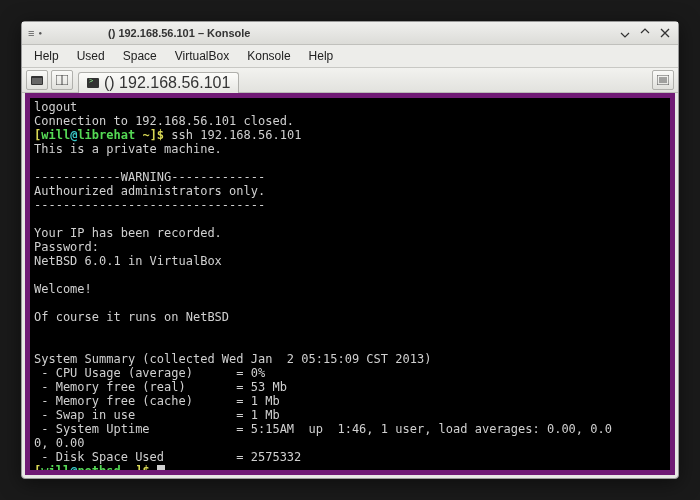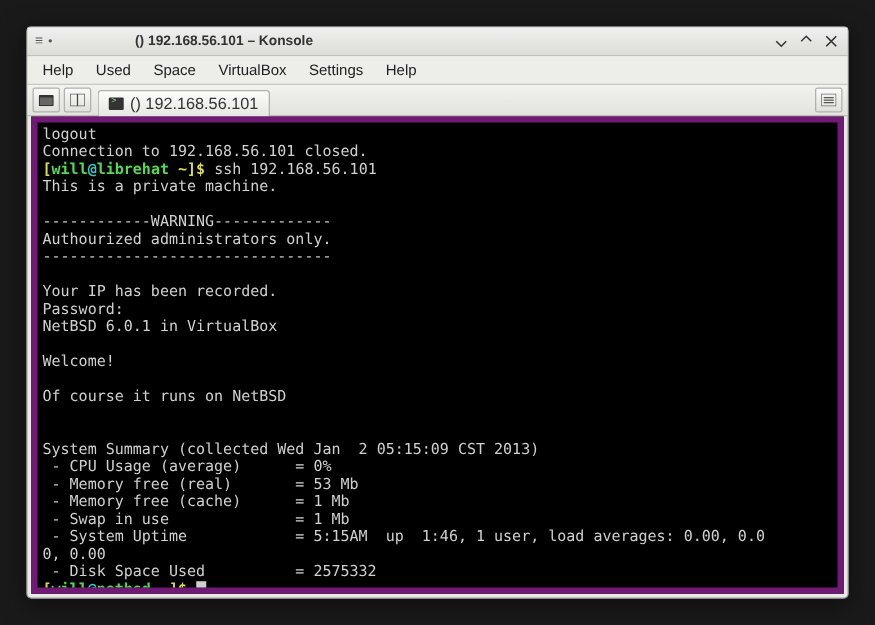--- a/index.html
+++ b/index.html
@@ -111,21 +111,21 @@
     background: linear-gradient(#fcfcfa,#e6e6e2);
     border: 1px solid #b0b0ac;
     border-bottom: none;
     border-radius: 3px 3px 0 0;
     display: flex;
     align-items: center;
     padding: 0 8px;
     gap: 5px;
     margin-left: 2px;
     cursor: pointer;
-    font-size: 13px;
+    font-size: 16px;
     color: #333;
     margin-top: 4px;
   }
   .tab-icon {
     width: 12px;
     height: 10px;
     background: #333;
     border-radius: 1px;
     position: relative;
   }
@@ -193,21 +193,21 @@
           </svg>
         </div>
     </div>
   </div>
 
   <div class="menubar">
     <div class="menu-item">Help</div>
     <div class="menu-item">Used</div>
     <div class="menu-item">Space</div>
     <div class="menu-item">VirtualBox</div>
-    <div class="menu-item">Settings</div>
+    <div class="menu-item">Konsole</div>
     <div class="menu-item">Help</div>
   </div>
 
   <div class="toolbar">
     <div class="tb-btn">
       <svg width="12" height="10" viewBox="0 0 12 10">
           <rect x="0" y="1" width="12" height="9" fill="#333" rx="1"></rect>
           <rect x="1" y="3" width="10" height="6" fill="#666"></rect>
         </svg>
     </div>

